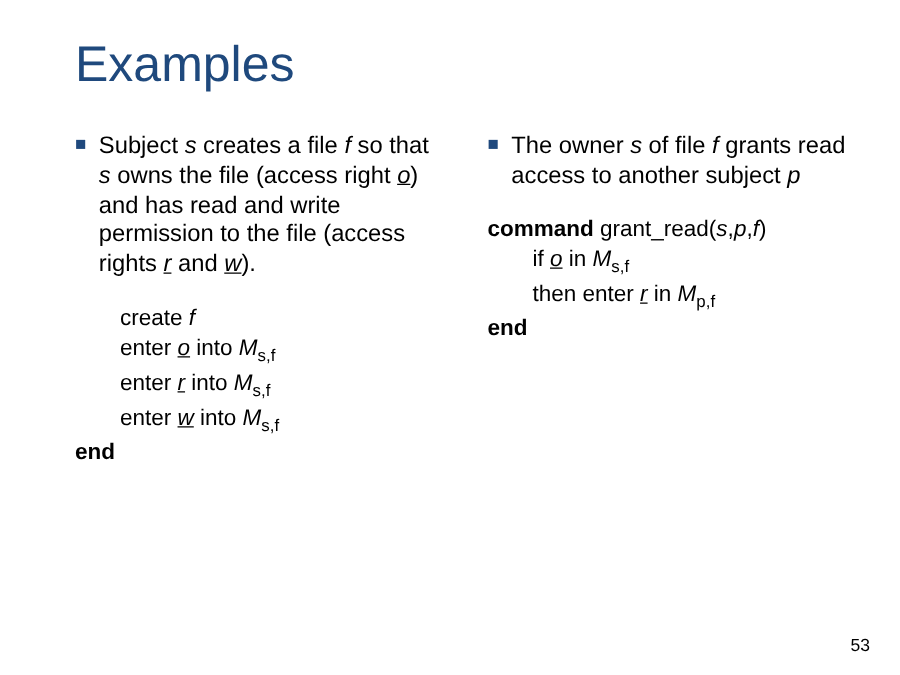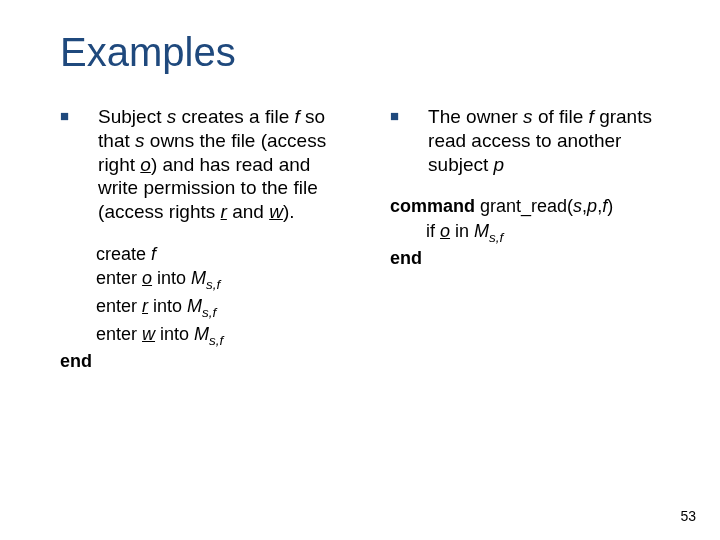--- a/index.html
+++ b/index.html
@@ -39,21 +39,20 @@
   }
   .bullet-mark {
     color: #1f497d;
     font-size: 15px;
     margin-right: 10px;
     line-height: 1.5;
     flex-shrink: 0;
   }
   .bullet-text {
     flex: 1;
-    margin-left: 19px;
   }
   .code {
     font-size: 18px;
     line-height: 1.35;
     margin-top: 2px;
   }
   .indent {
     padding-left: 36px;
   }
   .ital { font-style: italic; }
@@ -61,21 +60,20 @@
   .pagenum {
     position: absolute;
     bottom: 16px;
     right: 24px;
     font-size: 14px;
     color: #000;
   }
   .sub {
     font-size: 0.75em;
     vertical-align: sub;
-    font-style: italic;
   }
 </style>
 </head>
 <body>
 
 <div class="slide">
   <h1 class="title">Examples</h1>
 
   <div class="columns">
 
@@ -100,20 +98,21 @@
       <div class="bullet">
         <span class="bullet-mark">■</span>
         <span class="bullet-text">
           <span>The owner </span><span class="ital">s</span><span> of file </span><span class="ital">f</span><span> grants read access to another subject </span><span class="ital">p</span>
         </span>
       </div>
 
       <div class="code">
         <div><b>command</b><span> grant_read(</span><span class="ital">s</span><span>,</span><span class="ital">p</span><span>,</span><span class="ital">f</span><span>)</span></div>
         <div class="indent"><span>if </span><span class="ital und">o</span><span> in </span><span class="ital">M</span><span class="sub">s,f</span></div>
+        <div class="indent"><span>then enter </span><span class="ital und">r</span><span> in </span><span class="ital">M</span><span class="sub">p,f</span></div>
         <div><b>end</b></div>
       </div>
     </div>
 
   </div>
 
   <div class="pagenum">53</div>
 </div>
 
 </body></html>

